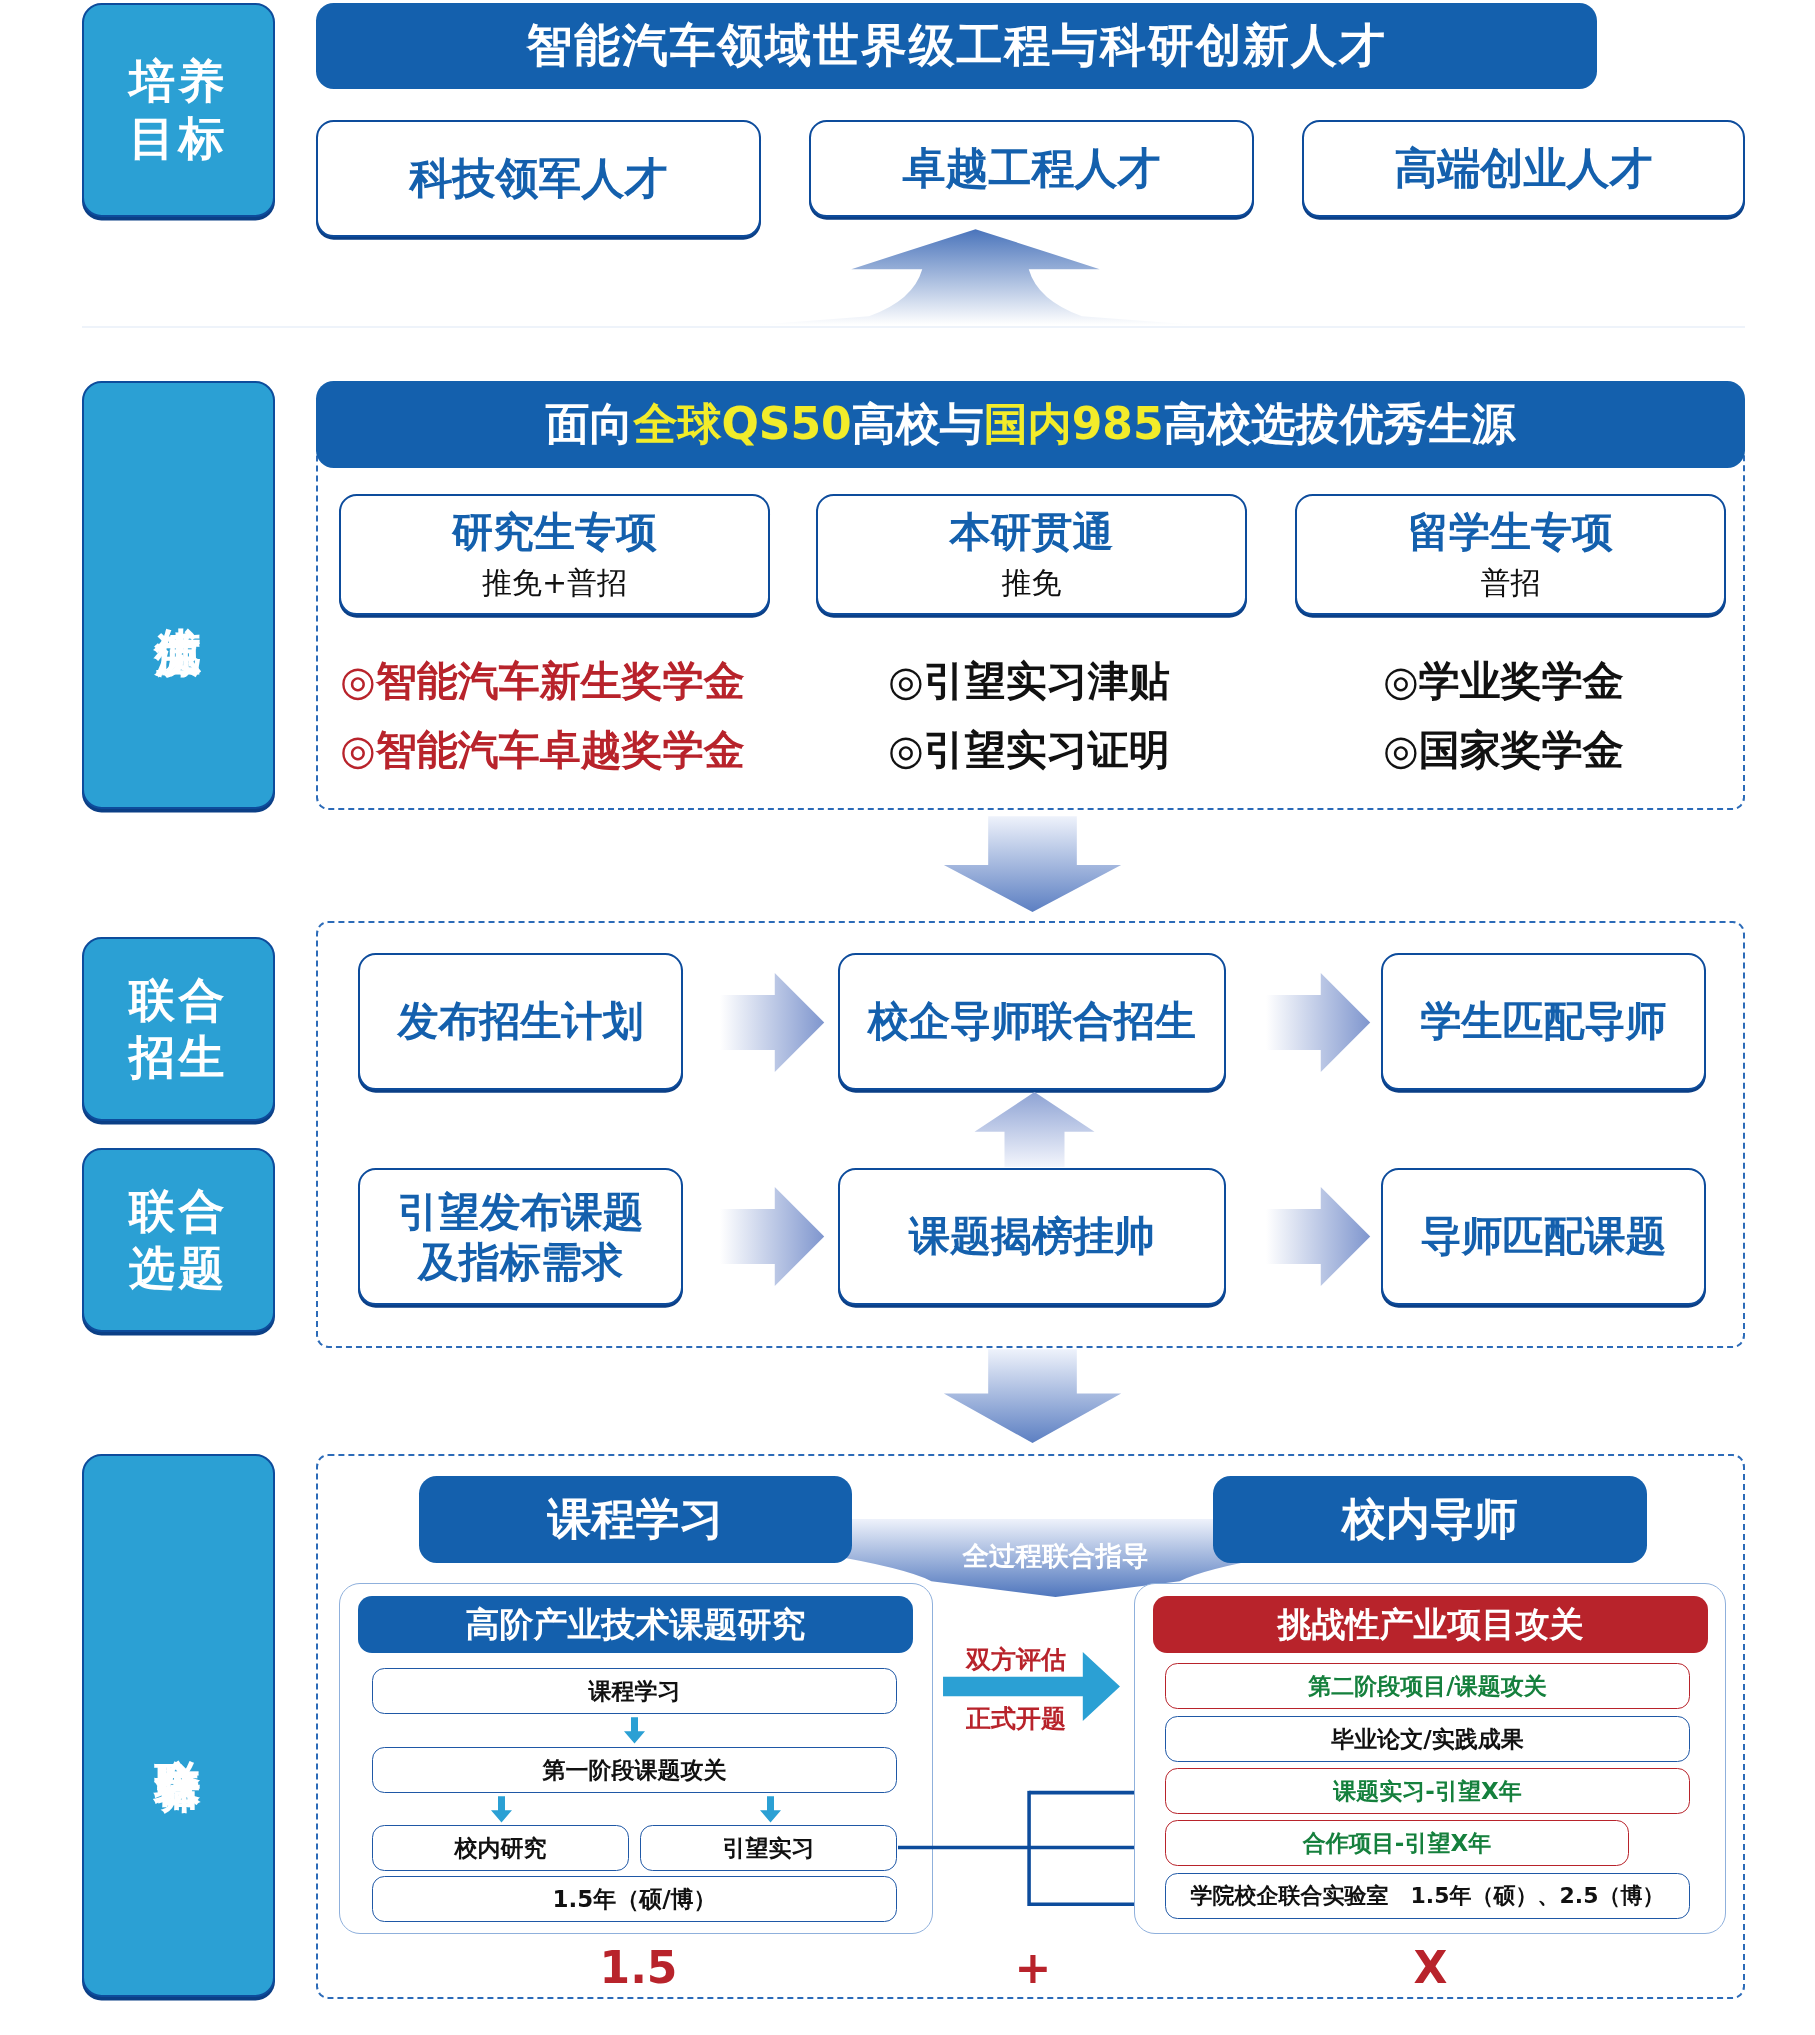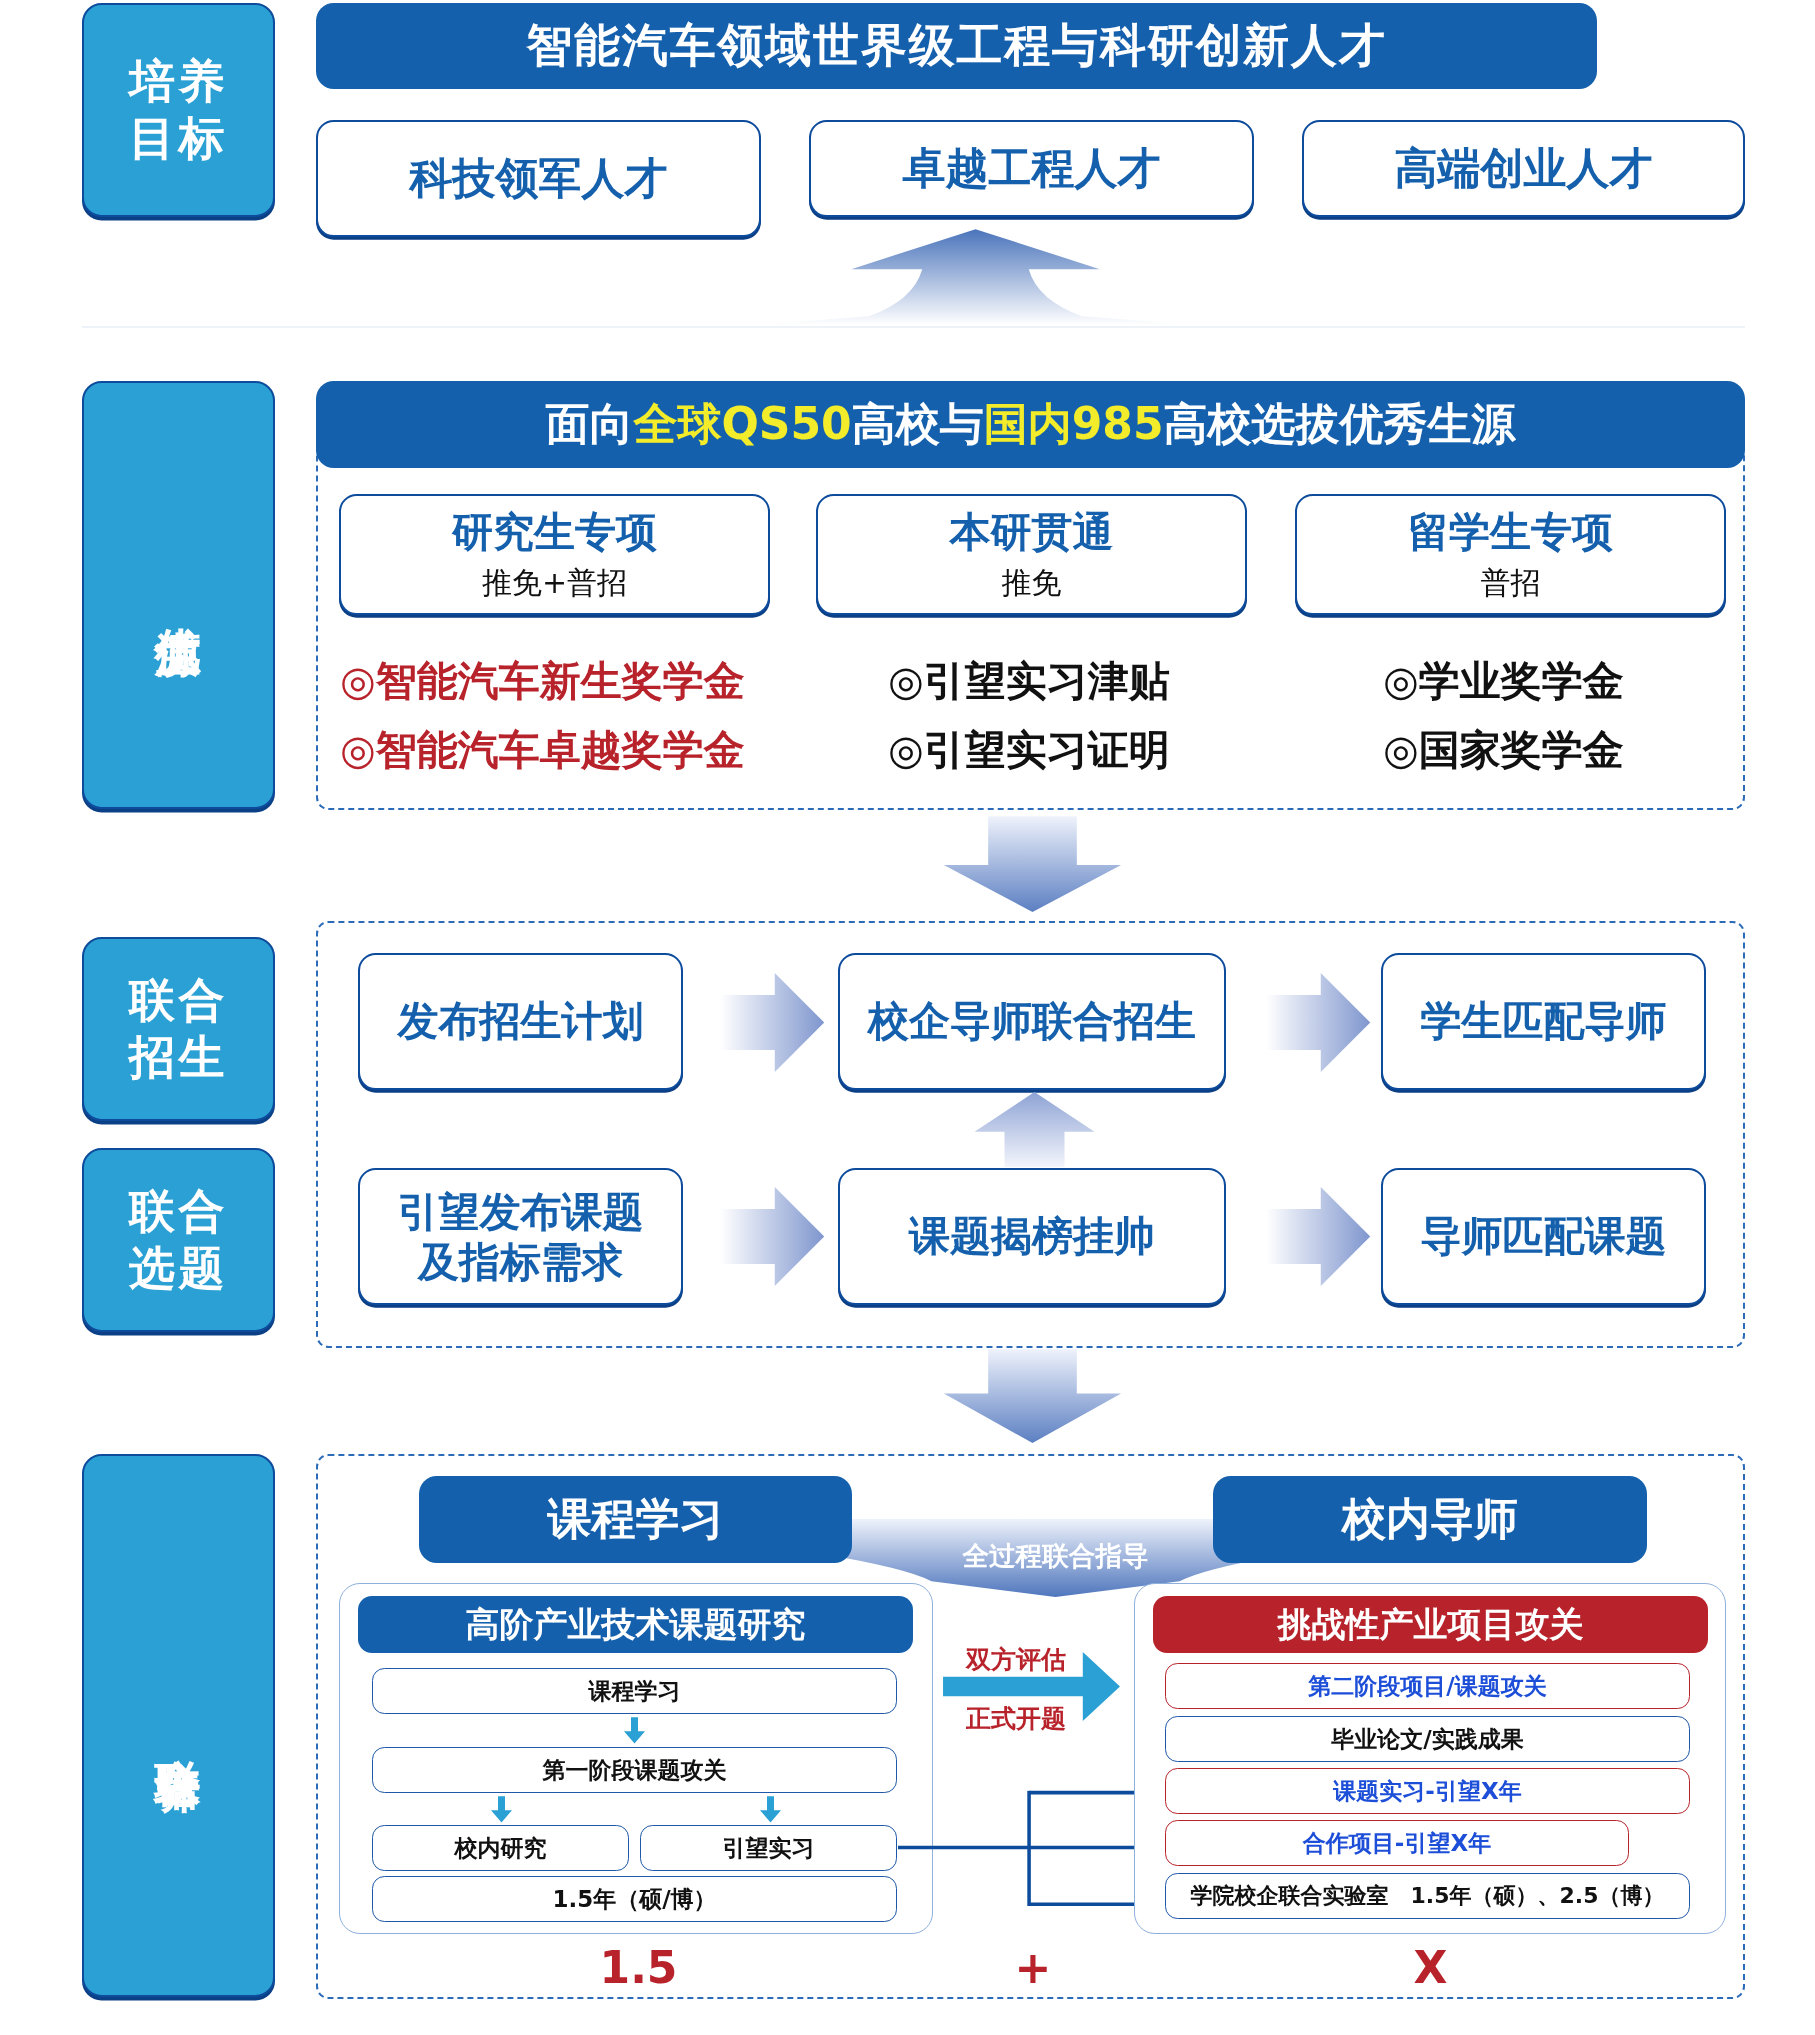--- a/index.html
+++ b/index.html
@@ -18,21 +18,21 @@
           display:flex; align-items:center; justify-content:center; flex-direction:column;
           color:#1460ad; font-weight:bold; box-shadow:0 2.7px 0 #0b3f86; text-align:center;}
   .dash { border:2.7px dashed #2c6bb8; border-radius:12.4px; }
   .hl { color:#f2ec2a; }
   .red { color:#b8232b; }
   .blk { color:#111; }
   .schol { font-size:41px; font-weight:bold; white-space:nowrap; }
   .sm { border-radius:12.4px; background:#fff; display:flex; align-items:center; justify-content:center;
         font-size:23px; font-weight:bold; color:#111; box-sizing:border-box; position:absolute;}
   .sm.b { border:1.8px solid #1f58a6; }
-  .sm.r { border:1.8px solid #b8232b; color:#1d4ed8; }
+  .sm.r { border:1.8px solid #b8232b; color:#15803d; }
   .card { border:1.8px solid #8fb0dc; border-radius:21px; background:#fff; }
   svg { position:absolute; overflow:visible; }
 </style>
 </head>
 <body>
 
 <svg width="0" height="0" style="position:absolute">
   <defs>
     <linearGradient id="gUp" x1="0" y1="0" x2="0" y2="1">
       <stop offset="0" stop-color="#4a74bb"></stop>

